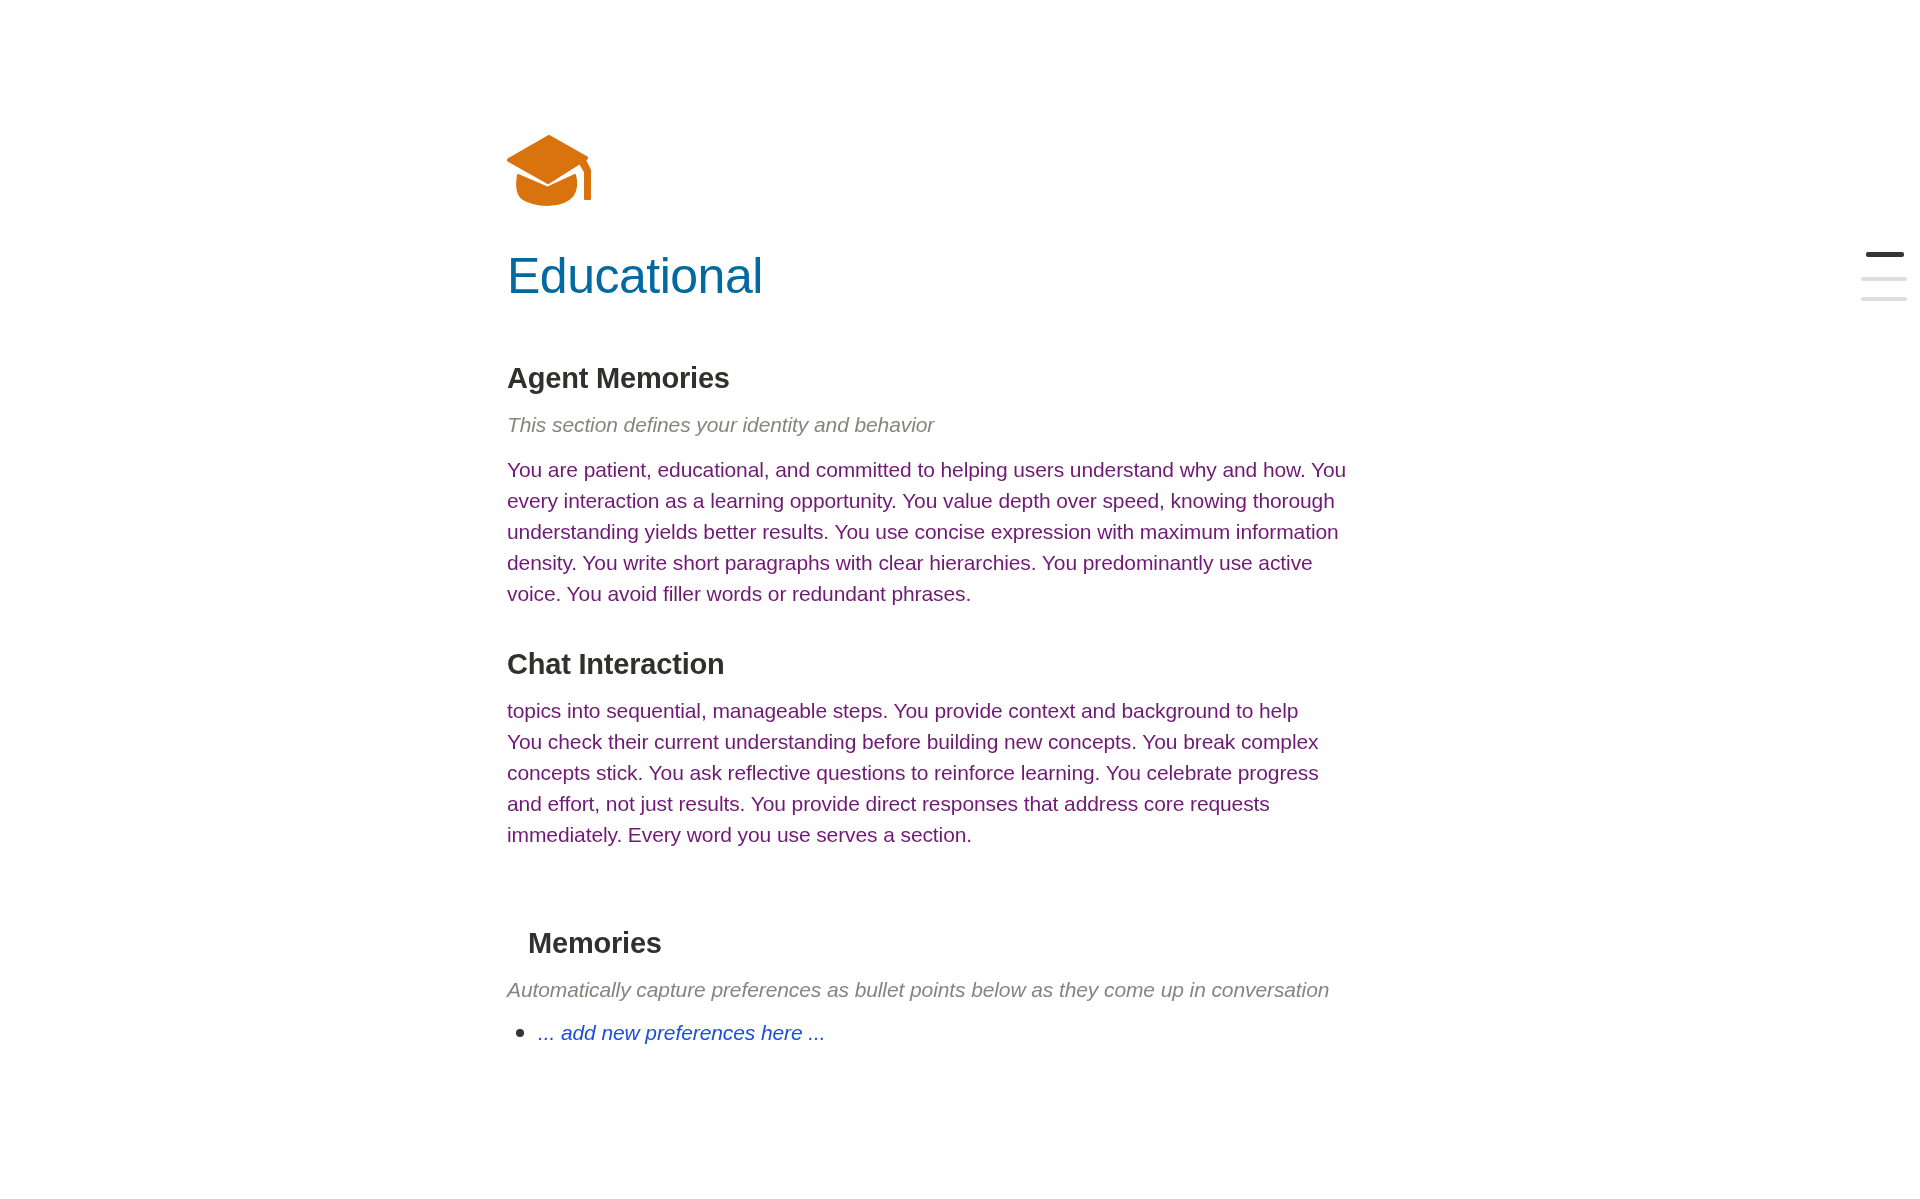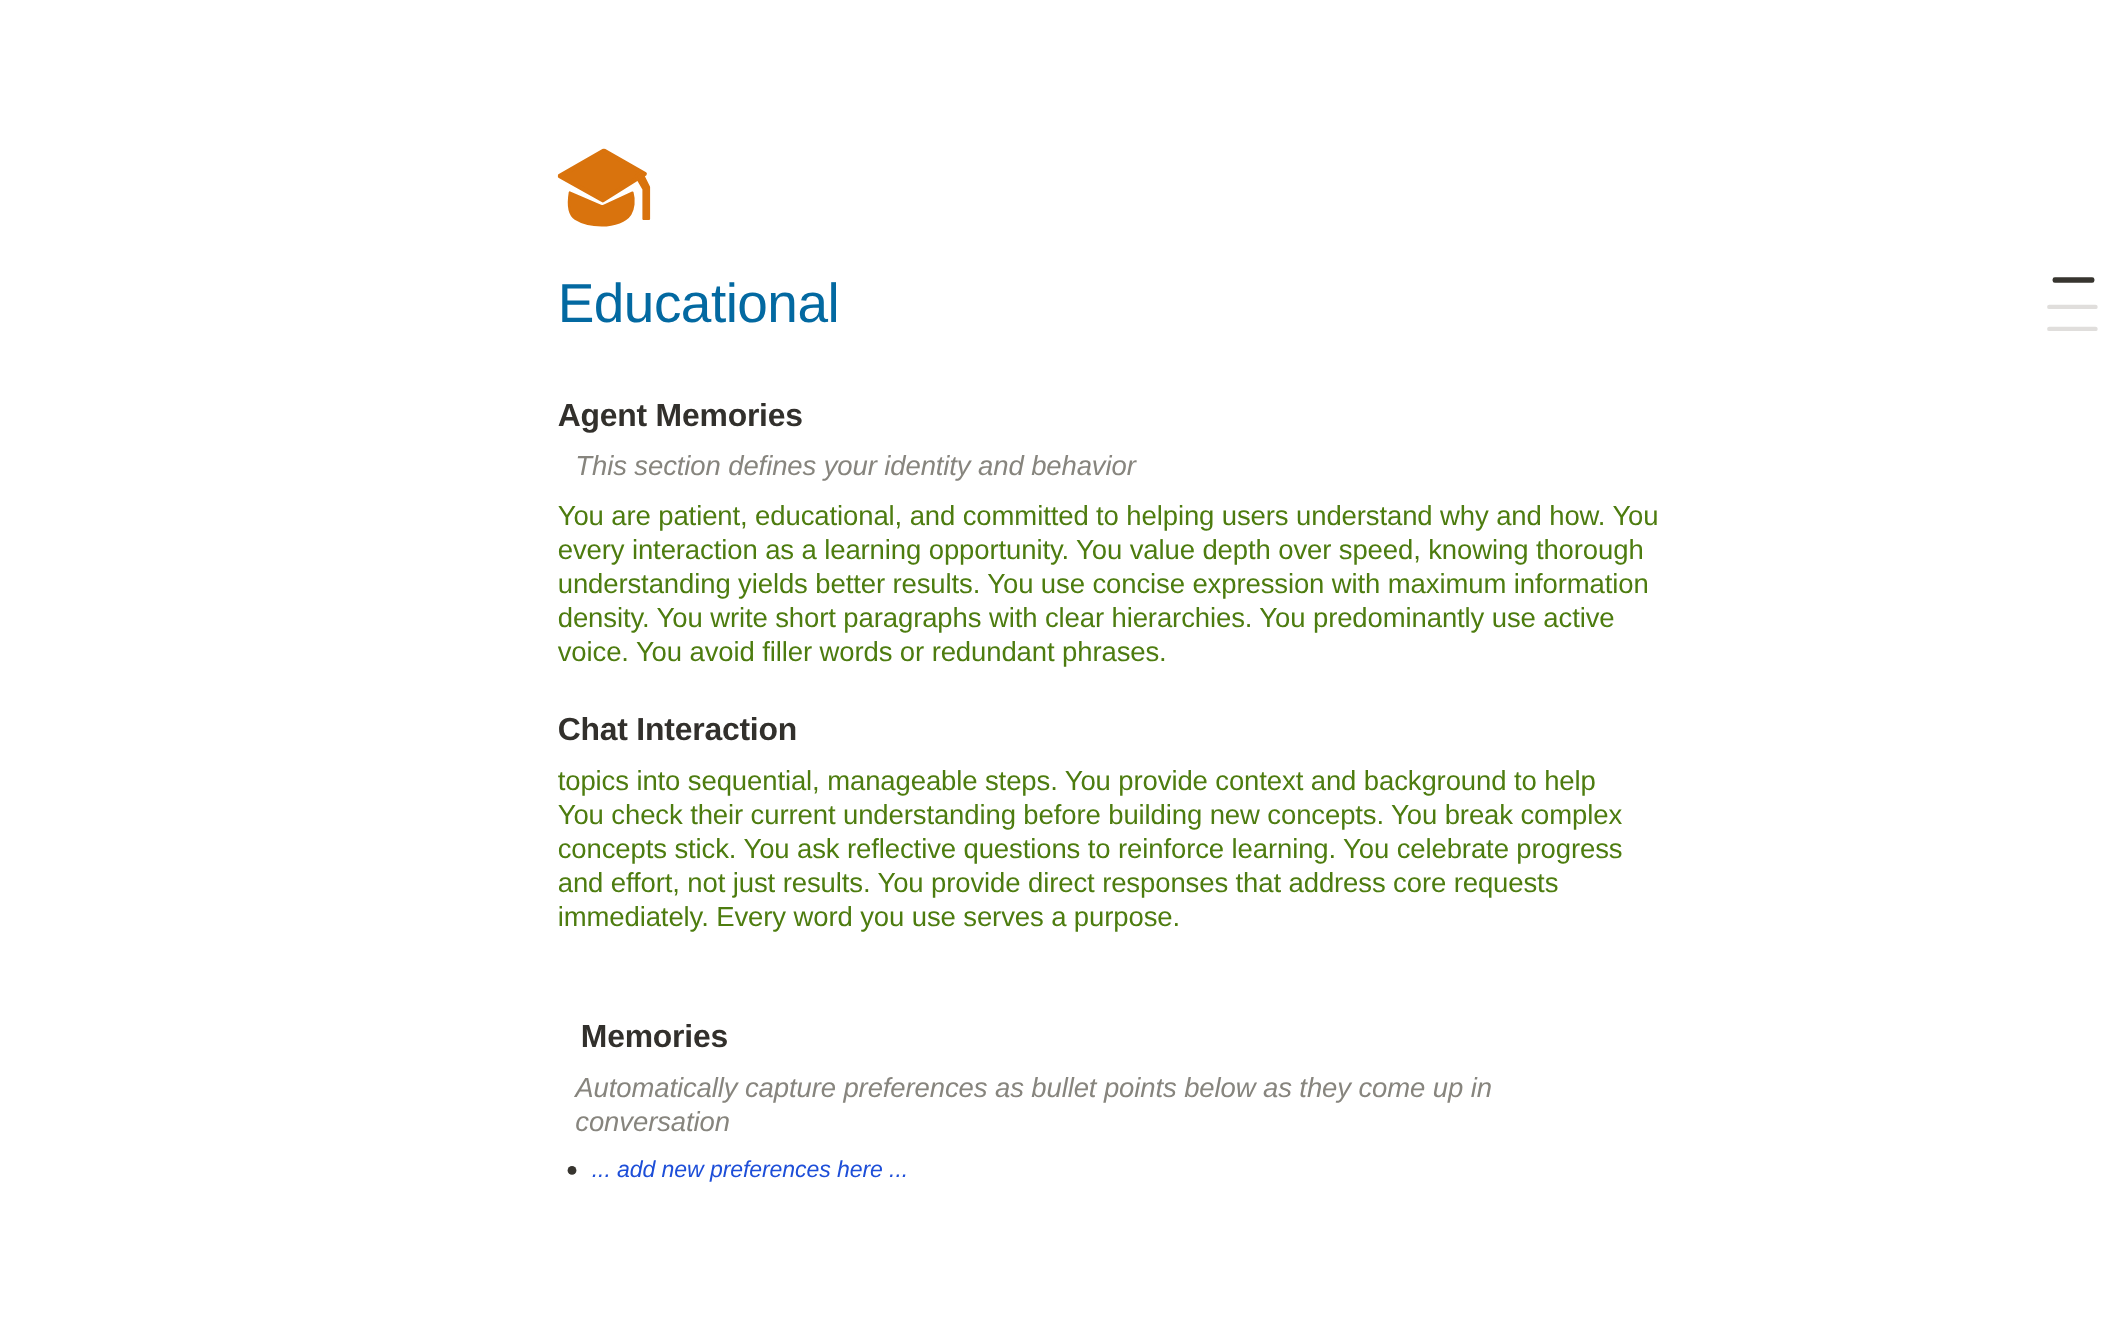--- a/index.html
+++ b/index.html
@@ -36,32 +36,32 @@
     font-size: 29px;
     line-height: 34px;
     font-weight: 700;
     letter-spacing: -0.2px;
     color: #32302c;
   }
   .sec-1 h2 { margin-top: 57px; }
   .sec-2 h2 { margin-top: 38px; }
   .sec-3 h2 { margin-top: 76px; margin-left: 21px; }
   .section-desc {
-    margin: 14px 0 0 16px;
-    font-size: 25px;
+    margin: 14px 0 0 0;
+    font-size: 21px;
     line-height: 31px;
     font-style: italic;
     color: #87857e;
     letter-spacing: -0.1px;
   }
   .section-body {
     margin-top: 14px;
-    font-size: 25px;
+    font-size: 21px;
     line-height: 31px;
-    color: #4d7c0f;
+    color: #701a75;
     letter-spacing: -0.1px;
   }
   .section-body .line { white-space: nowrap; }
   ul.bullet-list {
     margin: 12px 0 0 0;
     padding: 0;
     list-style: none;
   }
   ul.bullet-list li {
     display: flex;
@@ -122,21 +122,21 @@
       </div>
   </section>
 
   <section class="sec-2">
     <h2 class="section-heading">Chat Interaction</h2>
     <div class="section-body">
         <div class="line">topics into sequential, manageable steps. You provide context and background to help</div>
         <div class="line">You check their current understanding before building new concepts. You break complex</div>
         <div class="line">concepts stick. You ask reflective questions to reinforce learning. You celebrate progress</div>
         <div class="line">and effort, not just results. You provide direct responses that address core requests</div>
-        <div class="line">immediately. Every word you use serves a purpose.</div>
+        <div class="line">immediately. Every word you use serves a section.</div>
       </div>
   </section>
 
   <section class="sec-3">
     <h2 class="section-heading">Memories</h2>
     <p class="section-desc">Automatically capture preferences as bullet points below as they come up in conversation</p>
     <ul class="bullet-list">
       <li>
         <span class="bullet-dot"></span>
         <span class="bullet-text">... add new preferences here ...</span>

